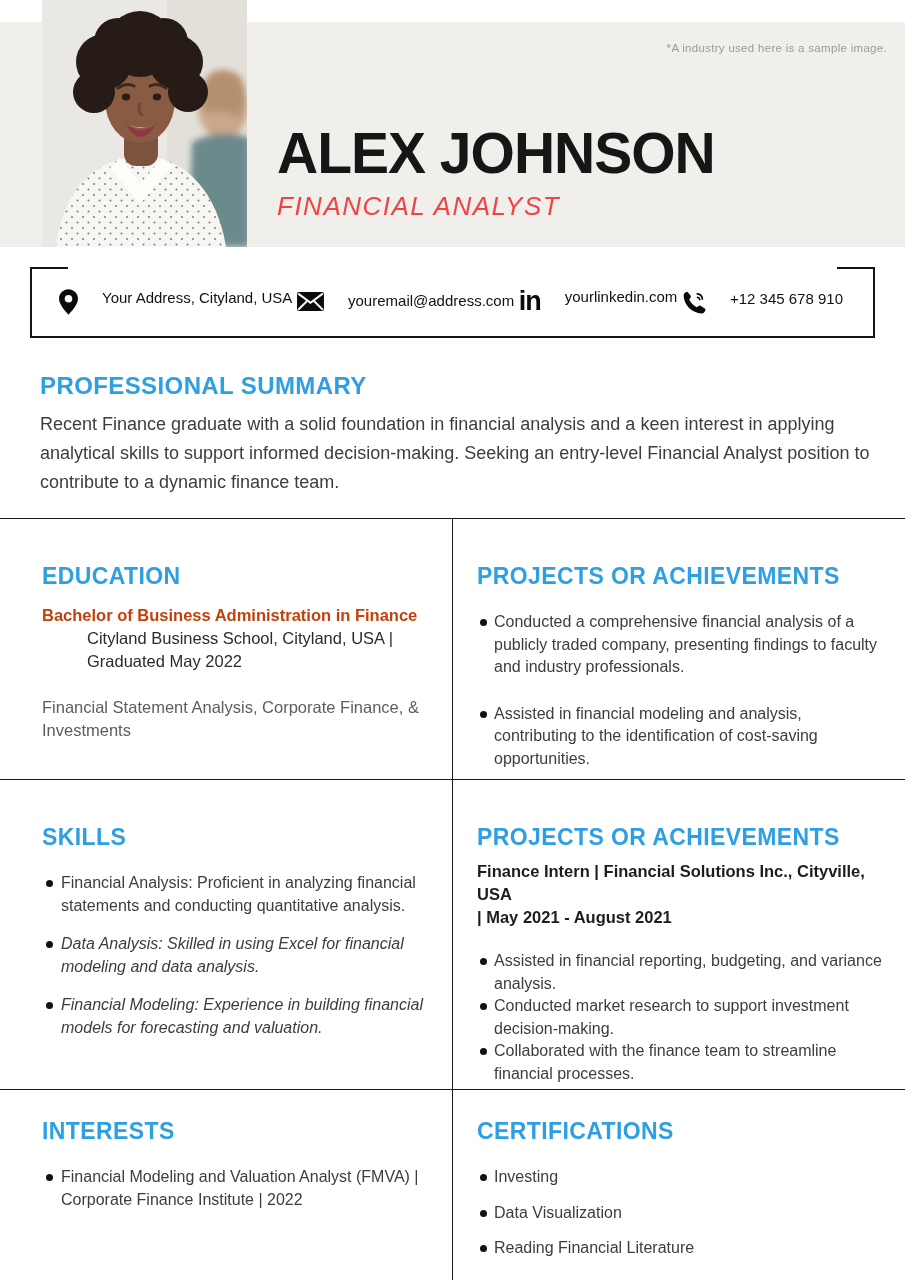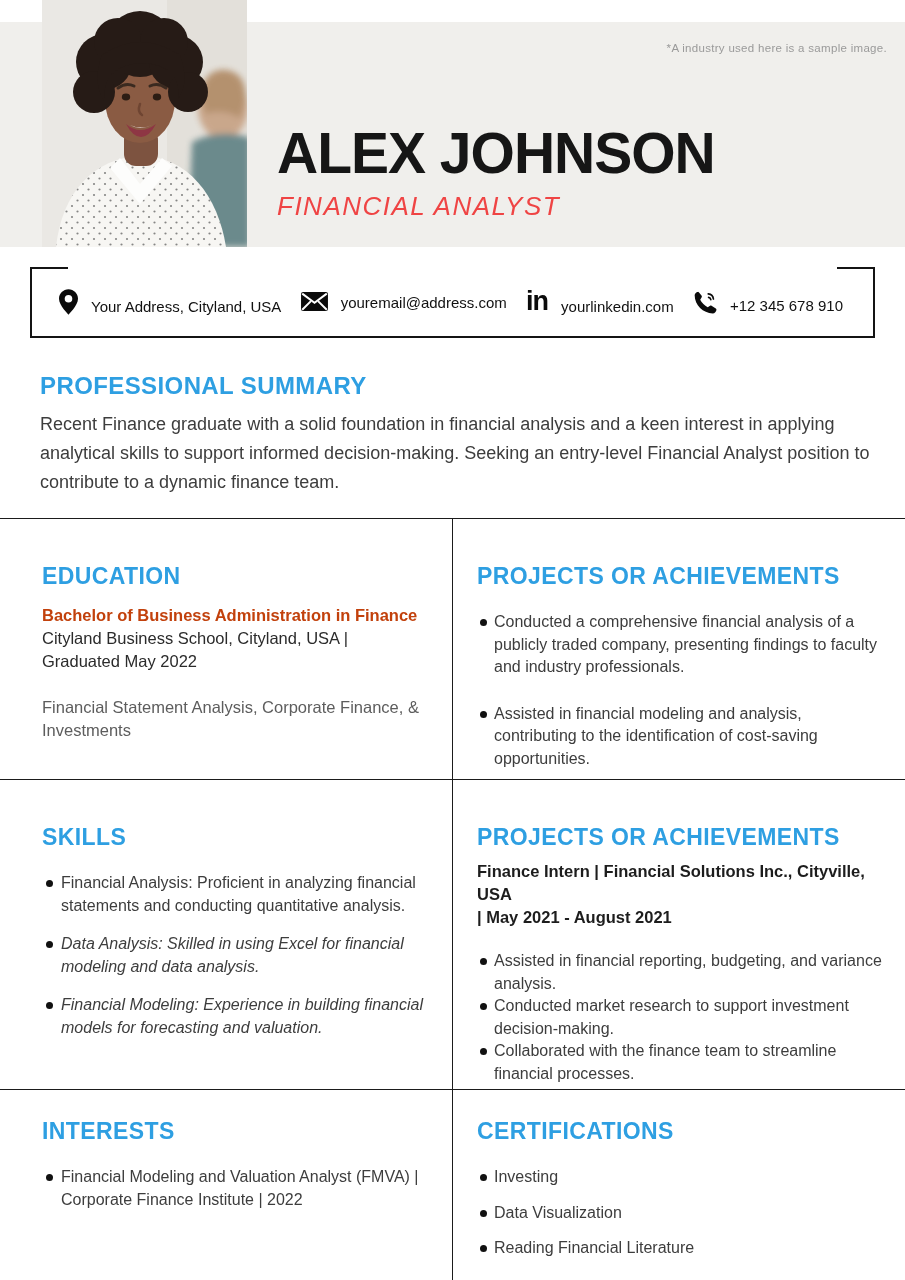--- a/index.html
+++ b/index.html
@@ -16,42 +16,42 @@
   .person-name { font-size:57px; font-weight:900; letter-spacing:-1px; color:#161616; line-height:1.05; }
   .person-title { margin-top:7px; font-size:26px; font-weight:500; letter-spacing:1.5px; color:#ef4444;font-style:italic; }
 
   
   .contact-bar { position:absolute; top:267px; left:30px; width:845px; height:71px;
     border:2px solid #141414; border-top:none; background:#ffffff;
     display:flex; align-items:center; justify-content:space-between; padding:0 30px 0 27px; }
   .contact-bar::before, .contact-bar::after { content:""; position:absolute; top:0; width:38px; height:2px; background:#141414; }
   .contact-bar::before { left:-2px; }
   .contact-bar::after { right:-2px; }
-  .contact-item { display:flex; align-items:flex-end; gap:13px; font-size:15px; color:#111; white-space:nowrap; }
+  .contact-item { display:flex; align-items:flex-start; gap:24px; font-size:15px; color:#111; white-space:nowrap; }
   .contact-icon { display:inline-flex; align-items:center; justify-content:center; }
   .linkedin-glyph { font-size:27px; font-weight:800; color:#0b0b0b; line-height:1; letter-spacing:-1px; }
 
   
   .summary-block { position:absolute; left:40px; top:372px; width:838px; }
   .accent-heading { font-size:24px; font-weight:800; letter-spacing:0.4px; color:#2e9fe2; }
   .summary-text { margin-top:10px; font-size:18px; line-height:29px; color:#3d3d3d; }
 
   
   .grid { position:absolute; top:518px; left:0; width:905px; height:762px;
     border-top:1.5px solid #1b1b1b; display:grid;
     grid-template-columns:452px 453px; grid-template-rows:260px 310px 192px; }
   .cell { padding-top:44px; overflow:hidden; }
   .cell.left { padding-left:42px; padding-right:28px; }
   .cell.right { border-left:1.5px solid #1b1b1b; padding-left:24px; padding-right:22px; }
   .cell.row2, .cell.row3 { border-top:1.5px solid #1b1b1b; }
   .cell.row3 { padding-top:28px; }
   .cell-heading { font-size:23px; font-weight:800; letter-spacing:0.4px; color:#2e9fe2; }
 
   .edu-degree { margin-top:14px; font-size:16.5px; font-weight:700; line-height:23px; color:#c2410c; }
-  .edu-line { font-size:16.5px; font-weight:400; line-height:23px; color:#2b2b2b; }
+  .edu-line { font-size:16.5px; font-weight:400; line-height:23px; color:#2b2b2b;margin-left:45px; }
   .edu-courses { margin-top:23px; font-size:16.5px; line-height:23px; color:#5d5d5d; }
 
   .sub-title { margin-top:9px; font-size:16.5px; font-weight:700; line-height:23px; color:#1d1d1d; }
 
   ul.bullets { list-style:none; margin-top:21px; }
   ul.bullets li { position:relative; padding-left:17px; font-size:16px; line-height:22.5px; color:#3d3d3d; }
   ul.bullets li::before { content:""; position:absolute; left:3px; top:8px; width:7px; height:7px; border-radius:50%; background:#111; }
   .cell.left ul.bullets li { padding-left:19px; }
   .cell.left ul.bullets li::before { left:4px; }
   ul.gap-lg li + li { margin-top:24px; }

